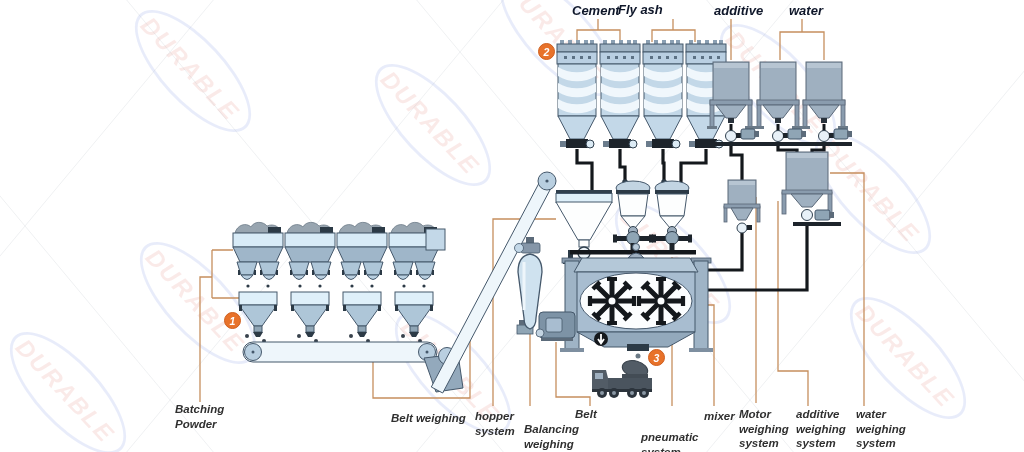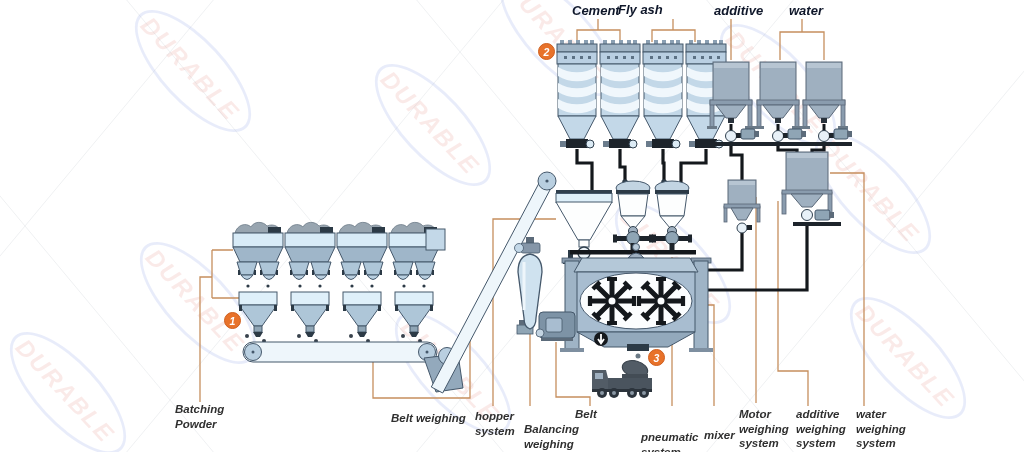--- a/index.html
+++ b/index.html
@@ -366,21 +366,21 @@
     <div>Balancing</div>
     <div>weighing</div>
   </div>
   <div class="lbl" style="left:575px;top:407px">
     <div>Belt</div>
   </div>
   <div class="lbl" style="left:641px;top:430px">
     <div>pneumatic</div>
     <div>system</div>
   </div>
-  <div class="lbl" style="left:704px;top:428px">
+  <div class="lbl" style="left:704px;top:409px">
     <div>mixer</div>
   </div>
   <div class="lbl" style="left:739px;top:407px">
     <div>Motor</div>
     <div>weighing</div>
     <div>system</div>
   </div>
   <div class="lbl" style="left:796px;top:407px">
     <div>additive</div>
     <div>weighing</div>

